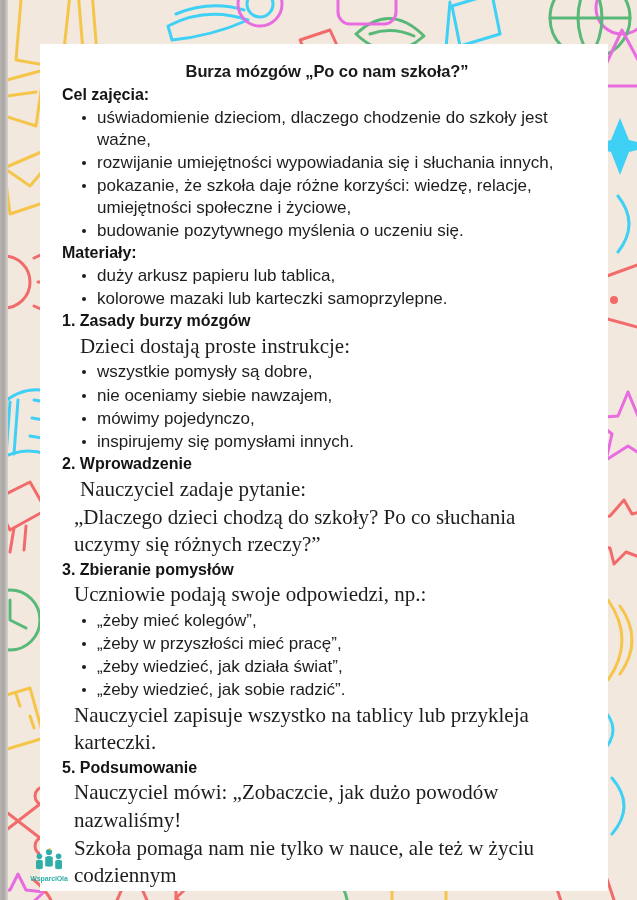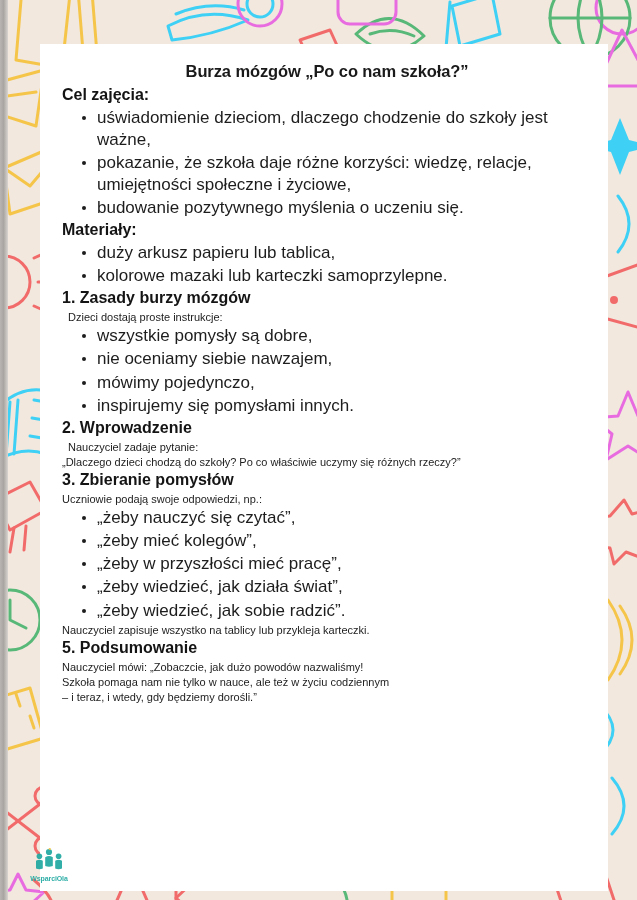--- a/index.html
+++ b/index.html
@@ -59,24 +59,25 @@
 
   .section-head {
     font-weight: bold;
     font-size: 16px;
     color: #141414;
     margin: 1px 0 1px 0;
     line-height: 1.30;
   }
 
   .plain-line {
-    font-size: 11px;
+    font-size: 21px;
     color: #1d1d1d;
     line-height: 1.30;
-    margin: 1px 0;
+    margin: 1px 12px;
+    font-family: Liberation Serif, serif;
   }
 
   .plain-line.indented {
     padding-left: 6px;
   }
 
   ul.bullets {
     list-style: none;
     margin: 1px 0 1px 0;
     padding: 0 0 0 18px;
@@ -277,20 +278,21 @@
 <div id="left-edge-strip"></div>
 
 <main id="content-card">
 
   <h1 class="doc-title">Burza mózgów „Po co nam szkoła?”</h1>
 
   <section>
     <h2 class="section-head">Cel zajęcia:</h2>
     <ul class="bullets">
       <li>uświadomienie dzieciom, dlaczego chodzenie do szkoły jest ważne,</li>
+      <li>rozwijanie umiejętności wypowiadania się i słuchania innych,</li>
       <li>pokazanie, że szkoła daje różne korzyści: wiedzę, relacje, umiejętności społeczne i życiowe,</li>
       <li>budowanie pozytywnego myślenia o uczeniu się.</li>
     </ul>
   </section>
 
   <section>
     <h2 class="section-head">Materiały:</h2>
     <ul class="bullets">
       <li>duży arkusz papieru lub tablica,</li>
       <li>kolorowe mazaki lub karteczki samoprzylepne.</li>
@@ -305,28 +307,27 @@
       <li>wszystkie pomysły są dobre,</li>
       <li>nie oceniamy siebie nawzajem,</li>
       <li>mówimy pojedynczo,</li>
       <li>inspirujemy się pomysłami innych.</li>
     </ul>
   </section>
 
   <section>
     <h2 class="section-head">2. Wprowadzenie</h2>
     <p class="plain-line indented">Nauczyciel zadaje pytanie:</p>
-    <p class="plain-line">„Dlaczego dzieci chodzą do szkoły? Po co właściwie uczymy się różnych rzeczy?”</p>
+    <p class="plain-line">„Dlaczego dzieci chodzą do szkoły? Po co słuchania uczymy się różnych rzeczy?”</p>
   </section>
 
   <section>
     <h2 class="section-head">3. Zbieranie pomysłów</h2>
     <p class="plain-line">Uczniowie podają swoje odpowiedzi, np.:</p>
     <ul class="bullets">
-      <li>„żeby nauczyć się czytać”,</li>
       <li>„żeby mieć kolegów”,</li>
       <li>„żeby w przyszłości mieć pracę”,</li>
       <li>„żeby wiedzieć, jak działa świat”,</li>
       <li>„żeby wiedzieć, jak sobie radzić”.</li>
     </ul>
     <p class="plain-line">Nauczyciel zapisuje wszystko na tablicy lub przykleja karteczki.</p>
   </section>
 
   <section>
     <h2 class="section-head">5. Podsumowanie</h2>

